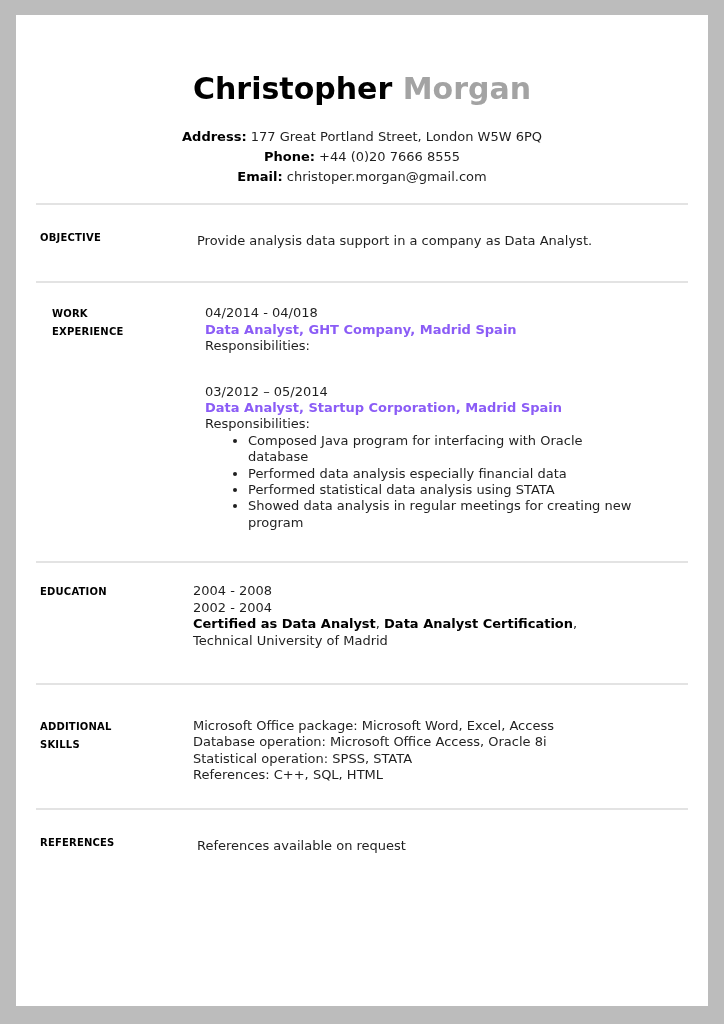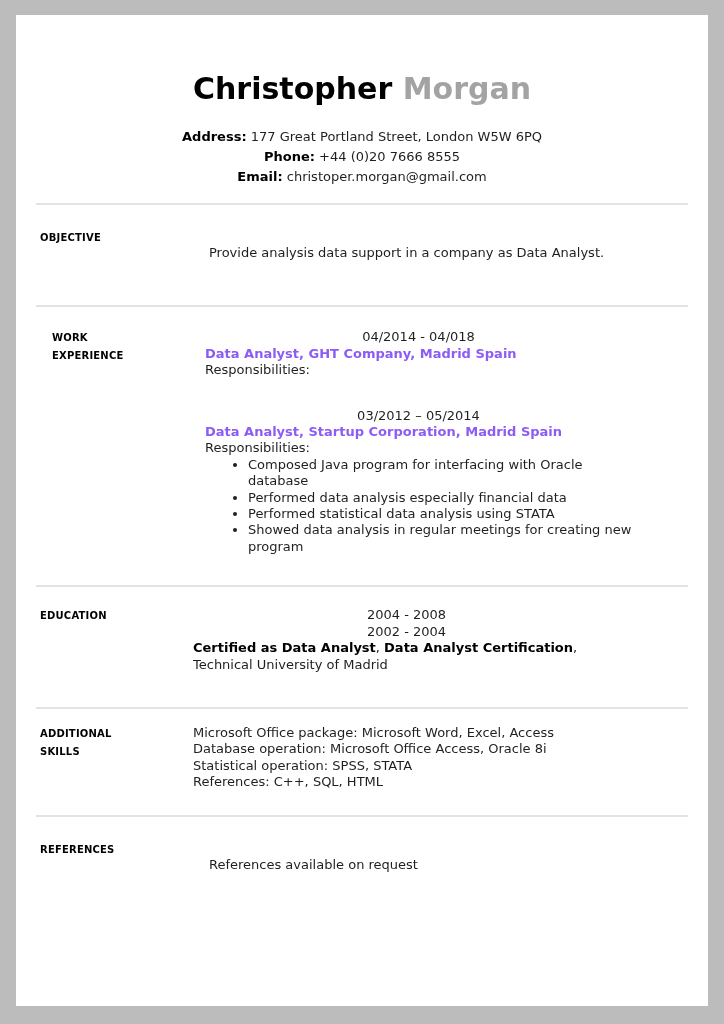--- a/index.html
+++ b/index.html
@@ -45,34 +45,34 @@
   section{display:flex;align-items:flex-start;}
   .sec-head{
     width:177px;min-width:177px;padding-left:24px;
     font-weight:bold;color:var(--heading);
     font-size:10px;line-height:18px;letter-spacing:0.2px;
   }
   .sec-body{width:436px;}
   .objective-section{padding:24px 0 28px;}
   .work-section{padding:22px 12px 30px;}
   .education-section{padding:20px 0 34px;}
-  .skills-section{padding:16px 0 24px;}
+  .skills-section{padding:33px 0 24px;}
   .references-section{padding:24px 0 40px;}
   
-  .dates{text-align:center;padding-right:9px;}
+  .dates{text-align:left;padding-right:9px;}
   .job-title{font-weight:bold;color:#8b5cf6;white-space:nowrap;}
   .job + .job{margin-top:29px;}
   ul.resp-list{margin:0;padding:0 0 0 43px;list-style:disc;}
   ul.resp-list li{padding:0;margin:0;}
   
   .edu p{margin:0;}
   .edu b{color:#000;}
   
   .one-line{white-space:nowrap;}
-  p{margin:16px;}
+  p{margin:4px;}
 </style>
 </head>
 <body>
 
 <div class="frame">
   <div class="page">
 
     <div class="resume-header">
       <h1 class="name"><span>Christopher</span> <span class="last">Morgan</span></h1>
       <div class="contact">

